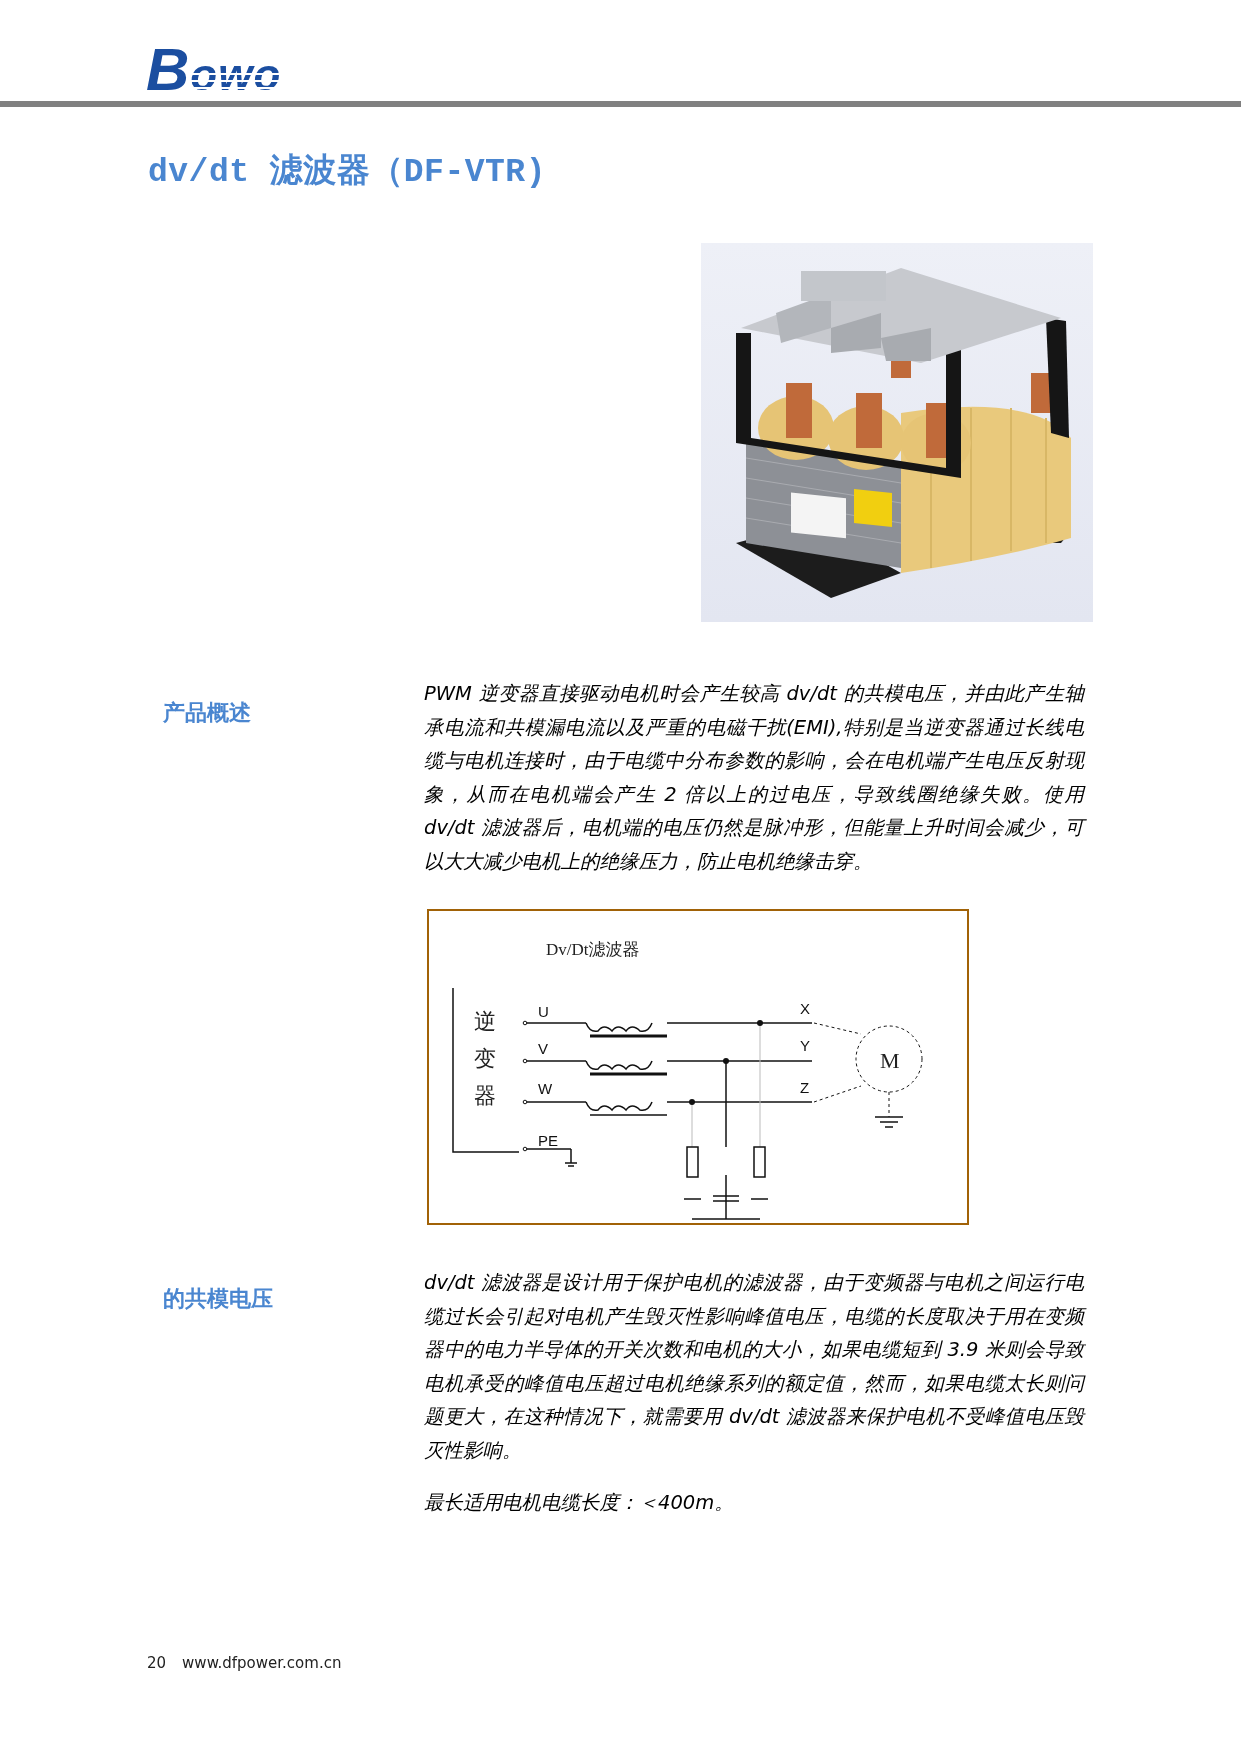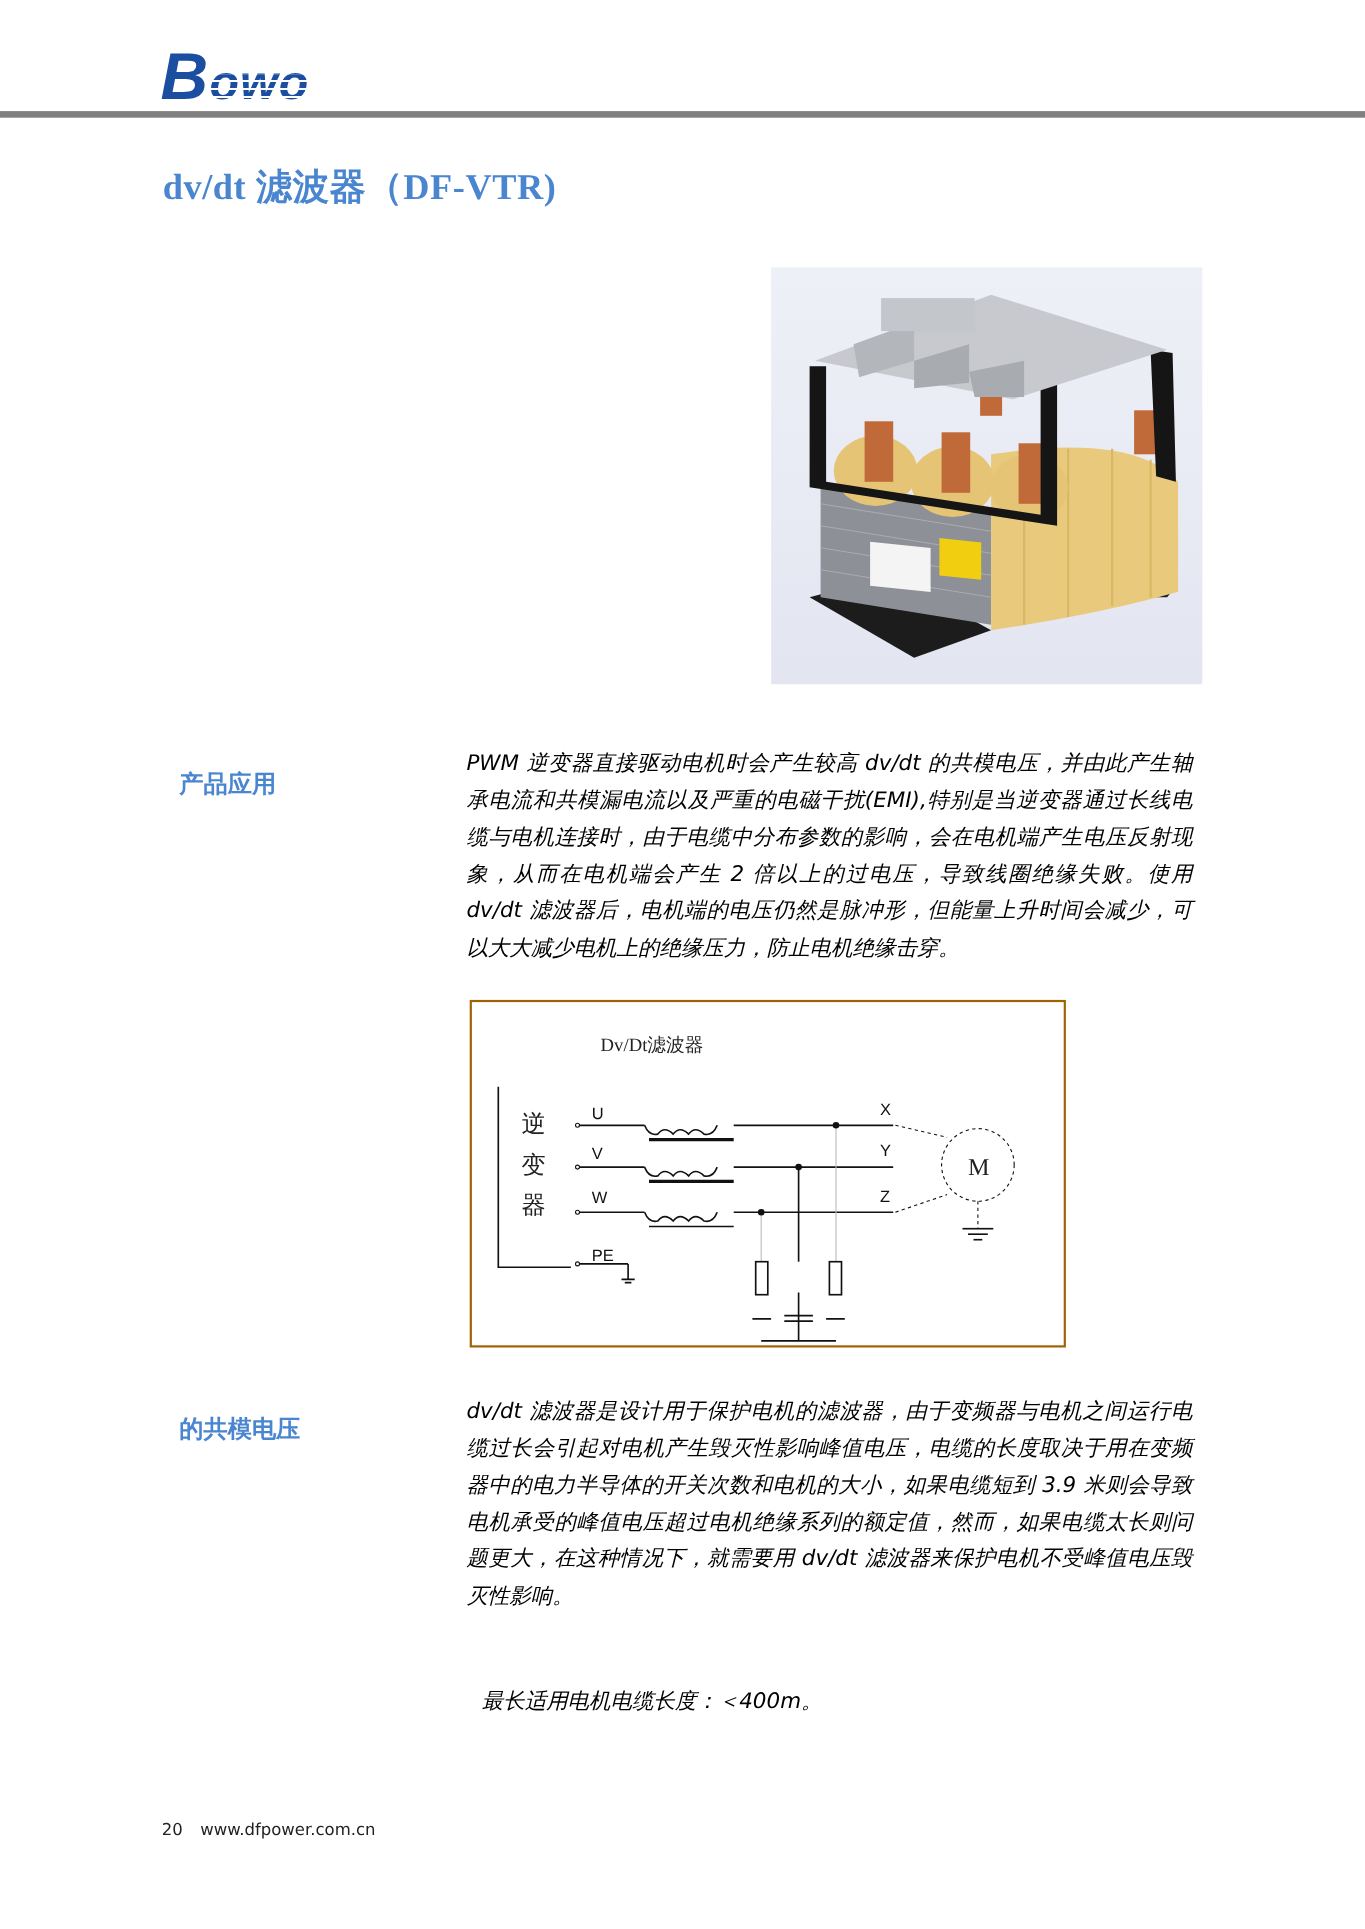--- a/index.html
+++ b/index.html
@@ -6,21 +6,21 @@
   body { width:1241px; height:1754px; position:relative; overflow:hidden;
          font-family:"DejaVu Sans", "Liberation Sans", sans-serif; color:#1a1a1a; }
   .logo { position:absolute; left:146px; top:40px; height:60px; }
   .logo-text { font-family:"Liberation Sans", sans-serif; font-weight:bold; font-style:italic;
                color:#1b4ea0; font-size:44px; letter-spacing:1px; line-height:60px; }
   .logo-text .big { font-size:60px; }
   .logo-stripes { position:absolute; left:44px; top:28px; width:96px; height:30px;
       background: repeating-linear-gradient(to bottom, transparent 0 5px, #ffffff 5px 7px); pointer-events:none; }
   .topbar { position:absolute; left:0; top:101px; width:1241px; height:6px; background:#808080; }
   .title { position:absolute; left:148px; top:148px; font-size:33px; font-weight:bold;
-           color:#4a86d0; font-family:Liberation Serif, serif; letter-spacing:0.5px; }
+           color:#4a86d0; font-family:Liberation Mono, monospace; letter-spacing:0.5px; }
   .photo { position:absolute; left:701px; top:243px; width:392px; height:379px;
            background:linear-gradient(180deg,#eef0f7 0%,#e3e6f1 100%); overflow:hidden; }
   .section-label { position:absolute; left:163px; font-size:22px; font-weight:bold; color:#4a86d0; }
   .para { position:absolute; left:424px; width:660px; font-size:19.5px; line-height:33.5px;
           color:#000000; text-align:justify;font-style:italic; }
   .diagram { position:absolute; left:427px; top:909px; width:542px; height:316px;
              border:2px solid #a16207; box-sizing:border-box; background:#fff; }
   .footer { position:absolute; left:147px; top:1654px; font-size:15px; color:#222; }
   .footer .url { margin-left:16px; }
 </style>
@@ -74,21 +74,21 @@
     <path d="M345,75 L365,78 L368,195 L350,190 Z" fill="#151515"></path>
 
     <polygon points="40,85 200,25 360,75 220,120" fill="#c7c9ce"></polygon>
     <polygon points="75,70 130,50 130,85 80,100" fill="#b3b6bb"></polygon>
     <polygon points="130,85 180,70 180,105 130,110" fill="#a8abb0"></polygon>
     <polygon points="180,95 230,85 230,118 185,118" fill="#a8abb0"></polygon>
     <rect x="100" y="28" width="85" height="30" fill="#c3c6cb"></rect>
   </svg>
 </div>
 
-<div class="section-label" style="top:698px;">产品应用</div>
+<div class="section-label" style="top:698px;">产品概述</div>
 <div class="para" style="top:677px;">PWM 逆变器直接驱动电机时会产生较高 dv/dt 的共模电压，并由此产生轴承电流和共模漏电流以及严重的电磁干扰(EMI),特别是当逆变器通过长线电缆与电机连接时，由于电缆中分布参数的影响，会在电机端产生电压反射现象，从而在电机端会产生 2 倍以上的过电压，导致线圈绝缘失败。使用 dv/dt 滤波器后，电机端的电压仍然是脉冲形，但能量上升时间会减少，可以大大减少电机上的绝缘压力，防止电机绝缘击穿。</div>
 
 <div class="diagram">
   <svg width="538" height="312" viewBox="0 0 538 312" font-family="'Liberation Serif', serif">
     <text x="117" y="44" font-size="17" fill="#222">Dv/Dt滤波器</text>
 
     <polyline points="24,77 24,241 90,241" fill="none" stroke="#111" stroke-width="1.5"></polyline>
     <text x="45" y="118" font-size="22" fill="#222">逆</text>
     <text x="45" y="155" font-size="22" fill="#222">变</text>
     <text x="45" y="192" font-size="22" fill="#222">器</text>
@@ -150,17 +150,17 @@
     <text x="451" y="157" font-size="22" fill="#222">M</text>
     <circle cx="96" cy="112" r="1.8" fill="#fff" stroke="#111"></circle>
     <circle cx="96" cy="150" r="1.8" fill="#fff" stroke="#111"></circle>
     <circle cx="96" cy="191" r="1.8" fill="#fff" stroke="#111"></circle>
     <circle cx="96" cy="238" r="1.8" fill="#fff" stroke="#111"></circle>
   </svg>
 </div>
 
 <div class="section-label" style="top:1284px;">的共模电压</div>
 <div class="para" style="top:1266px;">dv/dt 滤波器是设计用于保护电机的滤波器，由于变频器与电机之间运行电缆过长会引起对电机产生毁灭性影响峰值电压，电缆的长度取决于用在变频器中的电力半导体的开关次数和电机的大小，如果电缆短到 3.9 米则会导致电机承受的峰值电压超过电机绝缘系列的额定值，然而，如果电缆太长则问题更大，在这种情况下，就需要用 dv/dt 滤波器来保护电机不受峰值电压毁灭性影响。</div>
-<div class="para" style="top:1530px;margin-left:14px;">最长适用电机电缆长度：＜400m。</div>
+<div class="para" style="top:1486px;">最长适用电机电缆长度：＜400m。</div>
 
 <div class="footer">
   <span>20</span><span class="url">www.dfpower.com.cn</span>
 </div>
 
 </body></html>

